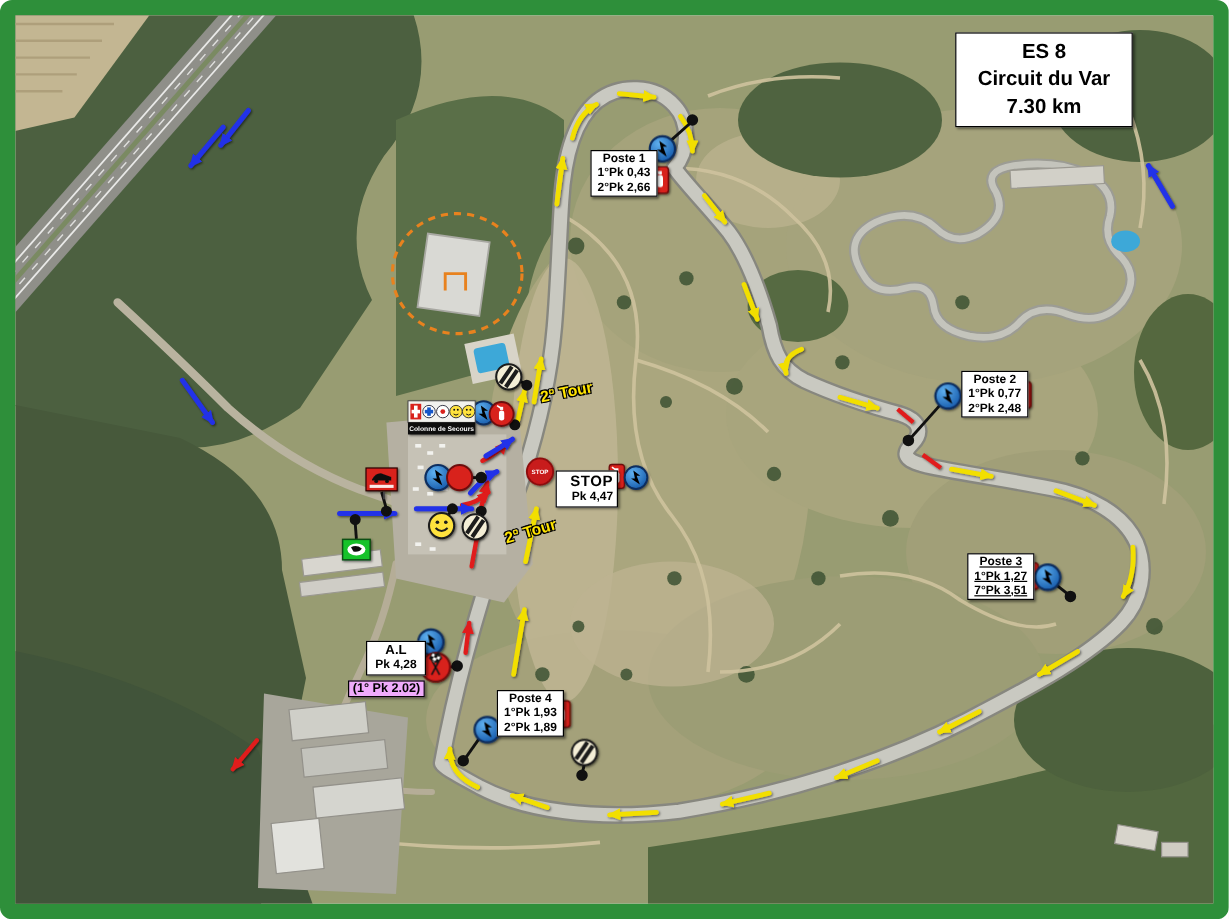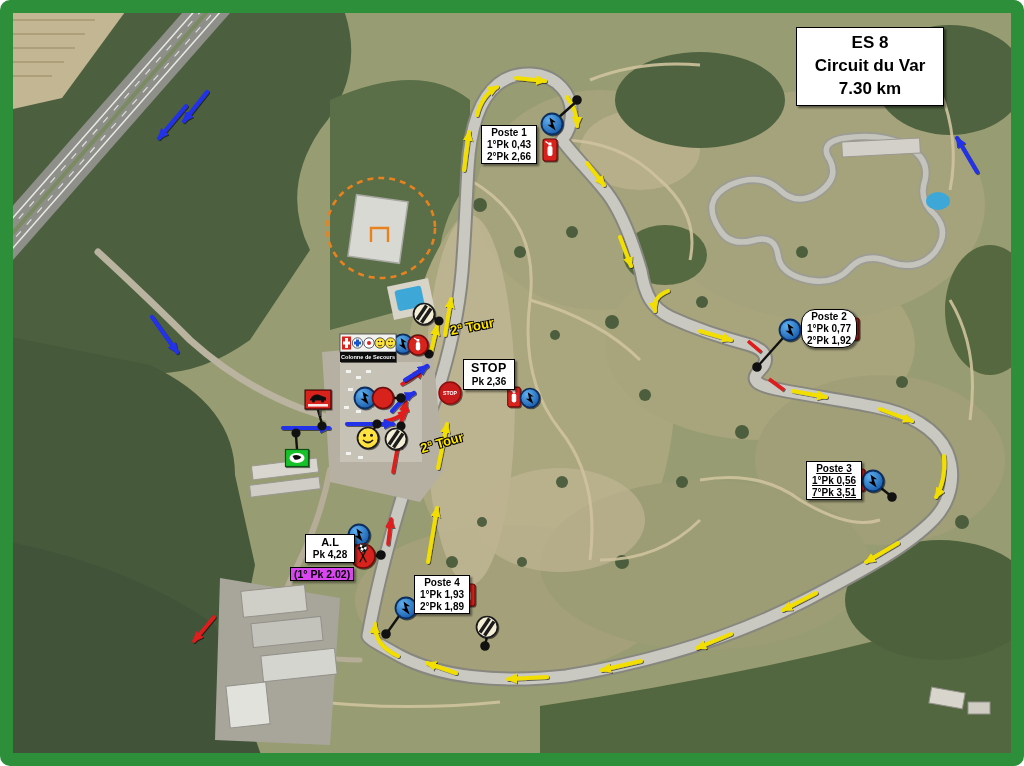--- a/index.html
+++ b/index.html
@@ -10,21 +10,21 @@
   .label-box{position:absolute;background:#ffffff;border:1.6px solid #000;
              padding:1px 3px;font-weight:bold;color:#000;text-align:center;
              line-height:1.18;box-shadow:1.5px 1.5px 2px rgba(0,0,0,.45);z-index:5;}
   .title-box{font-size:17px;line-height:1.35;padding:4px 8px;}
   .poste-box{font-size:10px;min-width:48px;}
   .poste-box .pk{text-align:center;white-space:nowrap;}
   .stop-box .big{font-size:12.5px;letter-spacing:.5px;}
   .stop-box .pk{font-size:10px;}
   .al-box .big{font-size:11px;}
   .al-box .pk{font-size:10px;}
-  .al-note{position:absolute;background:#d946ef;border:1.6px solid #000;
+  .al-note{position:absolute;background:#f0abfc;border:1.6px solid #000;
            font-weight:bold;font-size:10.5px;padding:0 3px;z-index:5;
            box-shadow:1.5px 1.5px 2px rgba(0,0,0,.4);white-space:nowrap;}
   .tour-label{position:absolute;color:#ffe400;font-weight:bold;font-size:13px;z-index:4;
       white-space:nowrap;
       text-shadow:-1px -1px 0 #000,1px -1px 0 #000,-1px 1px 0 #000,1px 1px 0 #000;}
   .edge-text{position:absolute;left:-11px;top:244px;color:#fff;font-size:10px;z-index:6;}
 </style>
 </head>
 <body>
 
@@ -368,47 +368,47 @@
     </g>
   </g>
 </svg>
 
   <div class="label-box title-box" style="left:783px;top:14px;width:130px;">
     <div>ES 8</div>
     <div>Circuit du Var</div>
     <div>7.30 km</div>
   </div>
 
-  <div class="label-box poste-box" style="left:468px;top:112px;">
+  <div class="label-box poste-box" style="left:479px;top:112px;">
     <div>Poste 1</div>
     <div class="pk">1°Pk 0,43</div>
     <div class="pk">2°Pk 2,66</div>
   </div>
 
-  <div class="label-box poste-box" style="left:788px;top:296px;border-radius:14px;">
+  <div class="label-box poste-box" style="left:788px;top:296px;">
     <div>Poste 2</div>
     <div class="pk">1°Pk 0,77</div>
-    <div class="pk">2°Pk 1,92</div>
+    <div class="pk">2°Pk 2,48</div>
   </div>
 
   <div class="label-box poste-box" style="left:793px;top:448px;text-decoration:underline;">
     <div>Poste 3</div>
-    <div class="pk">1°Pk 0,56</div>
+    <div class="pk">1°Pk 1,27</div>
     <div class="pk">7°Pk 3,51</div>
   </div>
 
   <div class="label-box poste-box" style="left:401px;top:562px;">
     <div>Poste 4</div>
     <div class="pk">1°Pk 1,93</div>
     <div class="pk">2°Pk 1,89</div>
   </div>
 
-  <div class="label-box stop-box" style="left:450px;top:346px;min-width:44px;">
+  <div class="label-box stop-box" style="left:450px;top:379px;min-width:44px;text-align:right;">
     <div class="big">STOP</div>
-    <div class="pk">Pk 2,36</div>
+    <div class="pk">Pk 4,47</div>
   </div>
 
   <div class="label-box al-box" style="left:292px;top:521px;min-width:42px;">
     <div class="big">A.L</div>
     <div class="pk">Pk 4,28</div>
   </div>
   <div class="al-note" style="left:277px;top:554px;">(1° Pk 2.02)</div>
 
   <div class="tour-label" style="left:437px;top:306px;transform:rotate(-11deg);">2° Tour</div>
   <div class="tour-label" style="left:407px;top:422px;transform:rotate(-16deg);">2° Tour</div>

